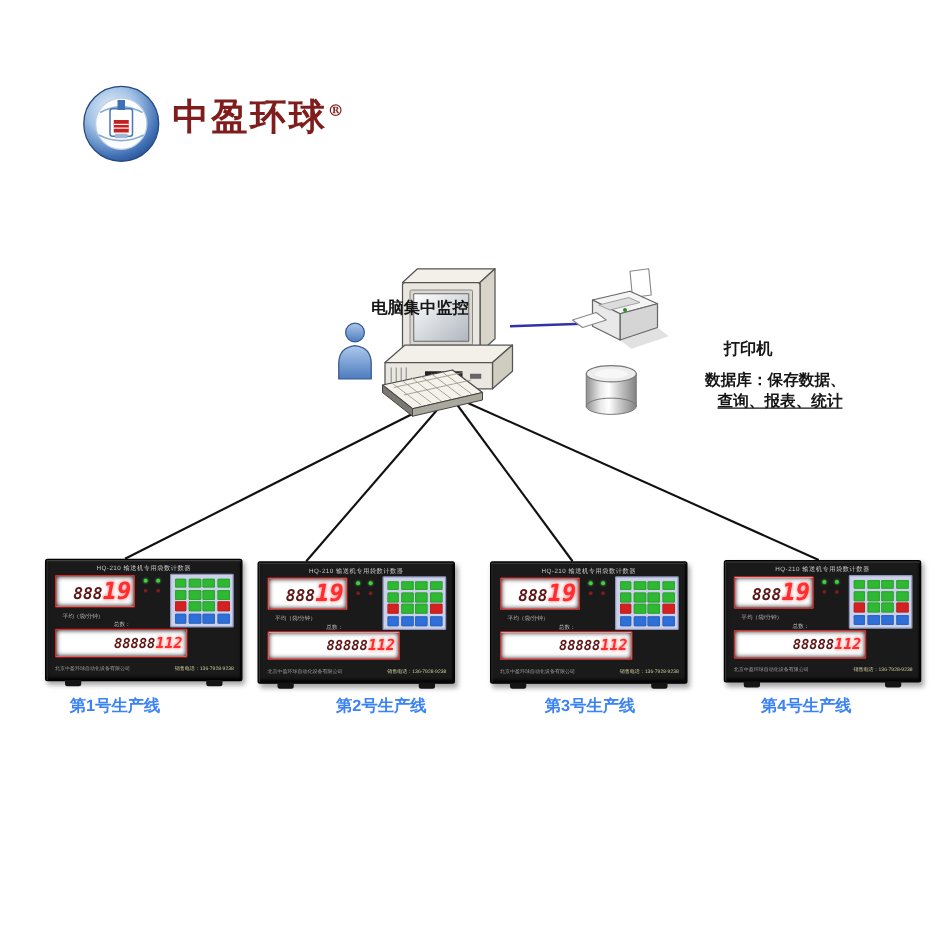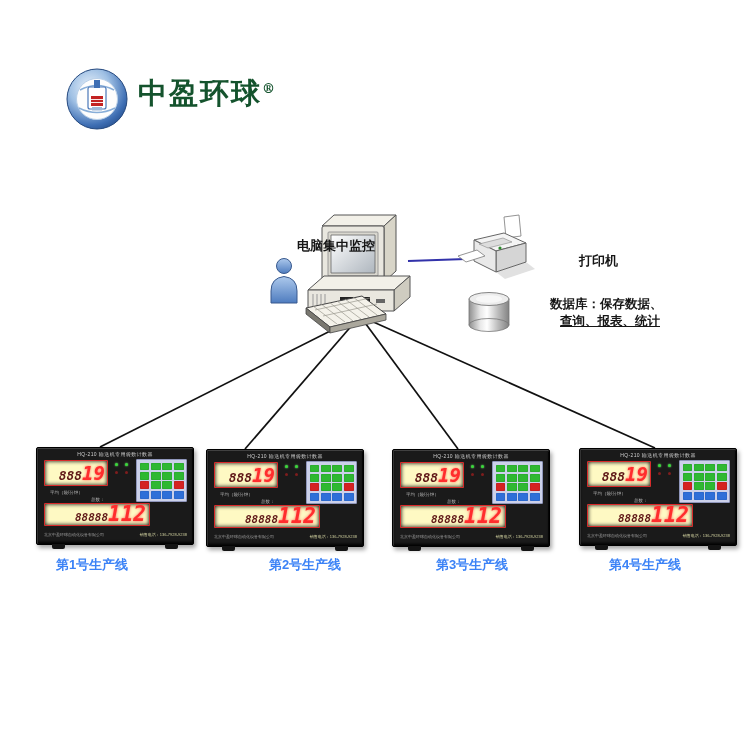--- a/index.html
+++ b/index.html
@@ -2,52 +2,52 @@
 <html><head>
 <meta charset="utf-8">
 <style>
   html,body { margin:0; padding:0; background:#fff; }
   #canvas { position:relative; width:750px; height:750px; background:#ffffff; overflow:hidden;
             font-family:"Liberation Sans", sans-serif; }
   svg.art { position:absolute; left:0; top:0; }
 
   
   #logo-text { position:absolute; left:138px; top:74px; font-family:"DejaVu Serif", serif;
-               font-weight:bold; font-size:29px; color:#14532d; letter-spacing:2px; white-space:nowrap; }
+               font-weight:bold; font-size:29px; color:#7f1d1d; letter-spacing:2px; white-space:nowrap; }
   #logo-text sup { font-size:13px; vertical-align:10px; letter-spacing:0; }
 
   
   .lbl { position:absolute; font-weight:bold; color:#161616; white-space:nowrap;padding-left:46px; }
   #label-monitoring { left:251px; top:237px; font-size:13px; }
-  #label-printer    { left:533px; top:252px; font-size:13px; }
-  #label-database   { left:504px; top:296px; font-size:12.5px; line-height:17px; }
+  #label-printer    { left:533px; top:270px; font-size:13px; }
+  #label-database   { left:518px; top:296px; font-size:12.5px; line-height:17px; }
   #label-database .line2 { padding-left:10px;text-decoration:underline; }
   .prod-label { position:absolute; top:556px; width:120px; text-align:center;
                 font-size:13px; font-weight:bold; color:#3b82f6; }
 
   
   .device { position:absolute; width:156px; height:96px; background:#1a1a1a;
             border:1px solid #000; border-radius:2px;
             box-shadow: inset 0 1px 0 #414141, inset 1px 0 0 #333, inset -1px 0 0 #050505,
                         inset 0 -2px 3px #000, 2px 3px 4px rgba(0,0,0,0.35); }
   .device .foot { position:absolute; bottom:-5px; width:13px; height:5px; background:#141414;
                   border-radius:0 0 2px 2px; }
   .foot.l { left:15px; } .foot.r { right:15px; }
   .dev-title { position:absolute; top:3px; left:0; right:0; text-align:center;
                font-size:5px; color:#cccccc; letter-spacing:0.4px; }
-  .led { position:absolute; background:#fef9c3; border:1px solid #d92a2a; border-radius:1px;
+  .led { position:absolute; background:#ffffff; border:1px solid #d92a2a; border-radius:1px;
          text-align:right; font-family:"DejaVu Sans Mono", monospace; font-style:italic;
          font-weight:bold; overflow:hidden; white-space:nowrap; box-sizing:border-box;
          box-shadow: inset 0 0 4px #000; }
   .led .dim { color:#5e1616; }
   .led .lit { color:#ff2d2d; text-shadow:0 0 3px rgba(255,80,80,0.9); }
   .led-rate  { left:7px;  top:12px; width:64px;  height:26px; line-height:24px; font-size:13px; padding-right:2px; }
   .led-rate .lit { font-size:19px; }
   .led-total { left:7px;  top:55px; width:106px; height:23px; line-height:21px; font-size:11px; padding-right:3px; }
-  .led-total .lit { font-size:21px;margin-top:24px; }
+  .led-total .lit { font-size:12px;margin-top:24px; }
   .inds { position:absolute; left:78px; top:15px; display:grid;
           grid-template-columns:auto auto; gap:5px 7px; }
   .ind { width:3px; height:3px; border-radius:50%; }
   .ind.on  { background:#39d839; box-shadow:0 0 2px #7dff7d; }
   .ind.off { background:#7e1d1d; }
   .keypad { position:absolute; left:99px; top:11px; width:51px; height:43px;
             background:#ccd1ea; border:1px solid #8f96bb; border-radius:1px; padding:2.5px;
             box-sizing:border-box; display:grid; grid-template-columns:repeat(4,1fr);
             gap:1.5px; }
   .key { border-radius:1px; }

